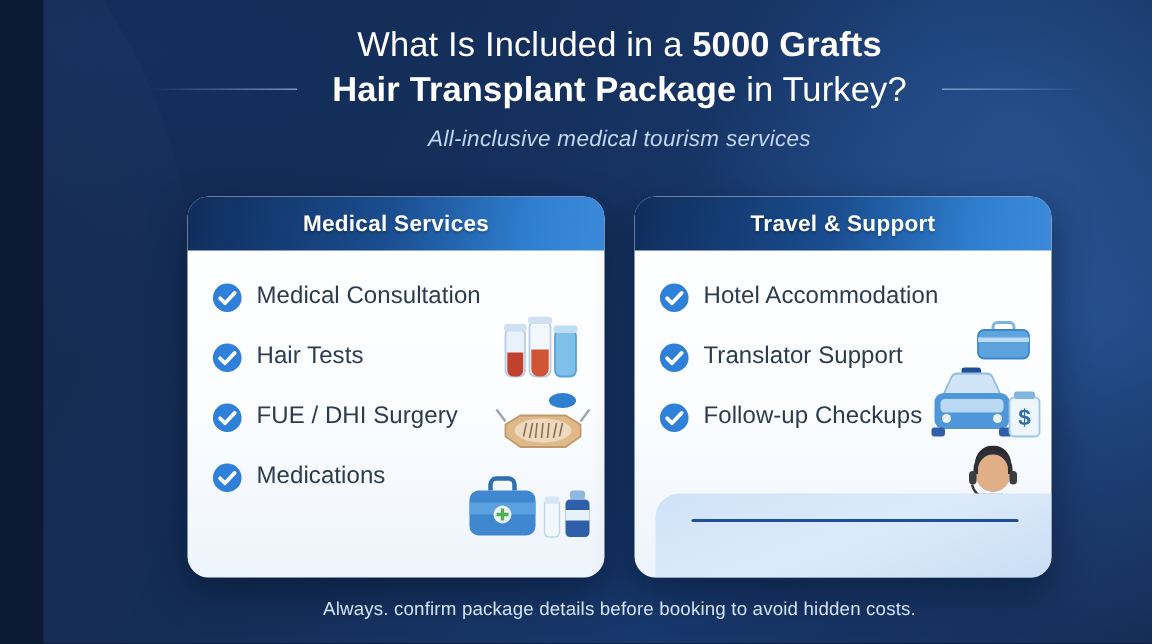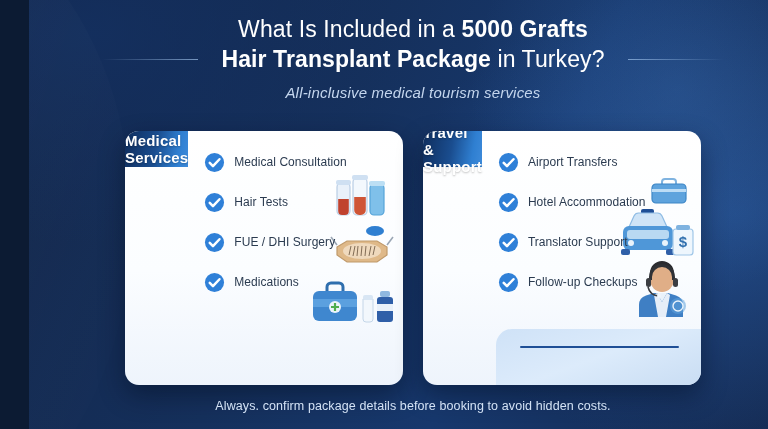--- a/index.html
+++ b/index.html
@@ -91,20 +91,21 @@
     gap: 20px;
   }
   .card {
     position: relative;
     width: 278px;
     border-radius: 14px;
     overflow: hidden;
     background: linear-gradient(180deg, #ffffff 0%, #fbfdff 55%, #eef4fc 100%);
     box-shadow: 0 10px 26px rgba(2,10,28,0.45);
     display: flex;
+    flex-direction: column;
   }
   .card-header {
     height: 36px;
     flex: 0 0 36px;
     display: flex;
     align-items: center;
     justify-content: center;
     background: linear-gradient(100deg, #0f2d5c 0%, #1a4d8f 48%, #2f7fd1 82%, #3d8ada 100%);
     color: #ffffff;
     font-size: 15px;
@@ -130,21 +131,21 @@
     gap: 9px;
     height: 40px;
   }
   .check {
     flex: 0 0 auto;
     width: 21px;
     height: 21px;
   }
   .item-label {
     color: #2b3b50;
-    font-size: 12px;
+    font-size: 16px;
     font-weight: 400;
     letter-spacing: 0.05px;
     white-space: nowrap;
   }
 
   
   .art {
     position: absolute;
     z-index: 1;
     pointer-events: none;
@@ -354,29 +355,20 @@
         </div>
 
         <ul class="item-list">
           <li class="item">
             <span class="check">
               <svg viewBox="0 0 22 22" width="21" height="21">
                   <circle cx="11" cy="11" r="10" fill="#2f80d8"></circle>
                   <path d="M6 11.4 l3.4 3.4 L16.2 7.6" fill="none" stroke="#ffffff" stroke-width="2.6" stroke-linecap="round" stroke-linejoin="round"></path>
                 </svg>
             </span>
-            <span class="item-label">Airport Transfers</span>
-          </li>
-          <li class="item">
-            <span class="check">
-              <svg viewBox="0 0 22 22" width="21" height="21">
-                  <circle cx="11" cy="11" r="10" fill="#2f80d8"></circle>
-                  <path d="M6 11.4 l3.4 3.4 L16.2 7.6" fill="none" stroke="#ffffff" stroke-width="2.6" stroke-linecap="round" stroke-linejoin="round"></path>
-                </svg>
-            </span>
             <span class="item-label">Hotel Accommodation</span>
           </li>
           <li class="item">
             <span class="check">
               <svg viewBox="0 0 22 22" width="21" height="21">
                   <circle cx="11" cy="11" r="10" fill="#2f80d8"></circle>
                   <path d="M6 11.4 l3.4 3.4 L16.2 7.6" fill="none" stroke="#ffffff" stroke-width="2.6" stroke-linecap="round" stroke-linejoin="round"></path>
                 </svg>
             </span>
             <span class="item-label">Translator Support</span>

